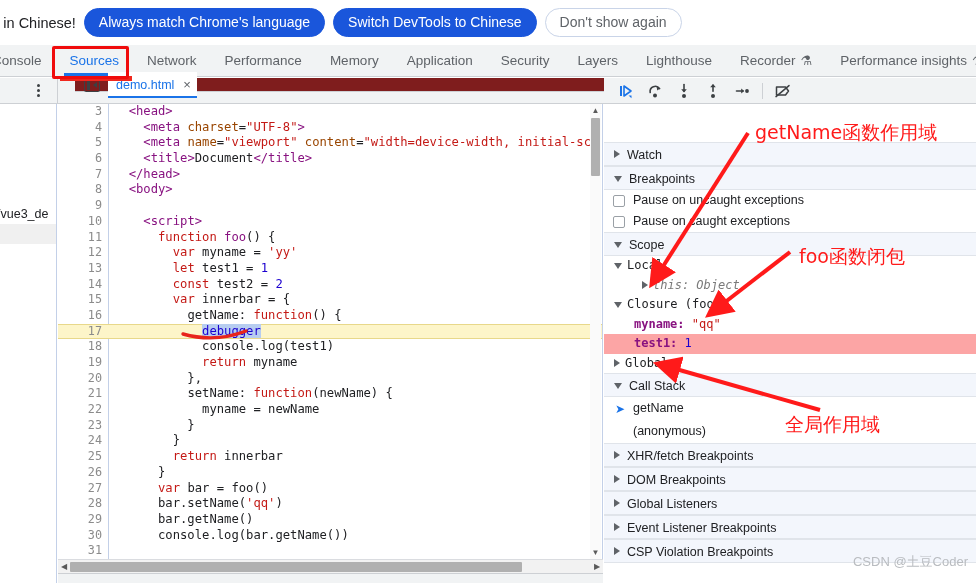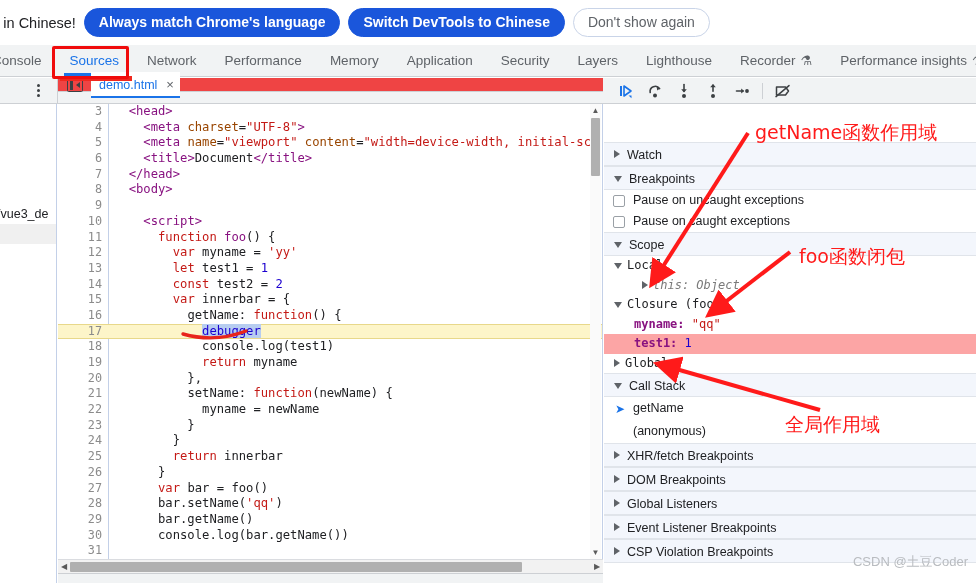--- a/index.html
+++ b/index.html
@@ -28,21 +28,21 @@
   }
   .banner-text {
     font-size: 14.5px;
     color: #202124;
     margin-left: -12px;
     padding-right: 8px;
   }
   .pill {
     border-radius: 20px;
     font-size: 14px;
-    font-weight: bold;
+    font-weight: normal;
     padding: 6px 14px 7px 14px;
     line-height: 1;
     margin-right: 8px;
     white-space: nowrap;
     cursor: pointer;
     user-select: none;
   }
   .pill-primary {
     background: #1a56db;
     color: #ffffff;
@@ -128,23 +128,23 @@
   .navcol .nav-row {
     height: 20px; line-height: 20px;
     white-space: nowrap;
     padding-left: 0;
     margin-left: -12px;
   }
   .navcol .nav-row.selected { background: #f0f0f0; }
 
   
   .editor-tabbar {
-    position: absolute; left: 58px; top: 78px;
+    position: absolute; left: 75px; top: 78px;
     width: 545px; height: 14px;
-    background: #ef4444;
+    background: #7f1d1d;
     border-bottom: 1px solid #cdd0d4;
     display: flex; align-items: center;
   }
   .panel-toggle-icon {
     width: 16px; height: 14px;
     margin-left: 9px; margin-right: 8px;
     border: 1.6px solid #3c4043;
     border-radius: 1.5px;
     position: relative;
     cursor: pointer;

